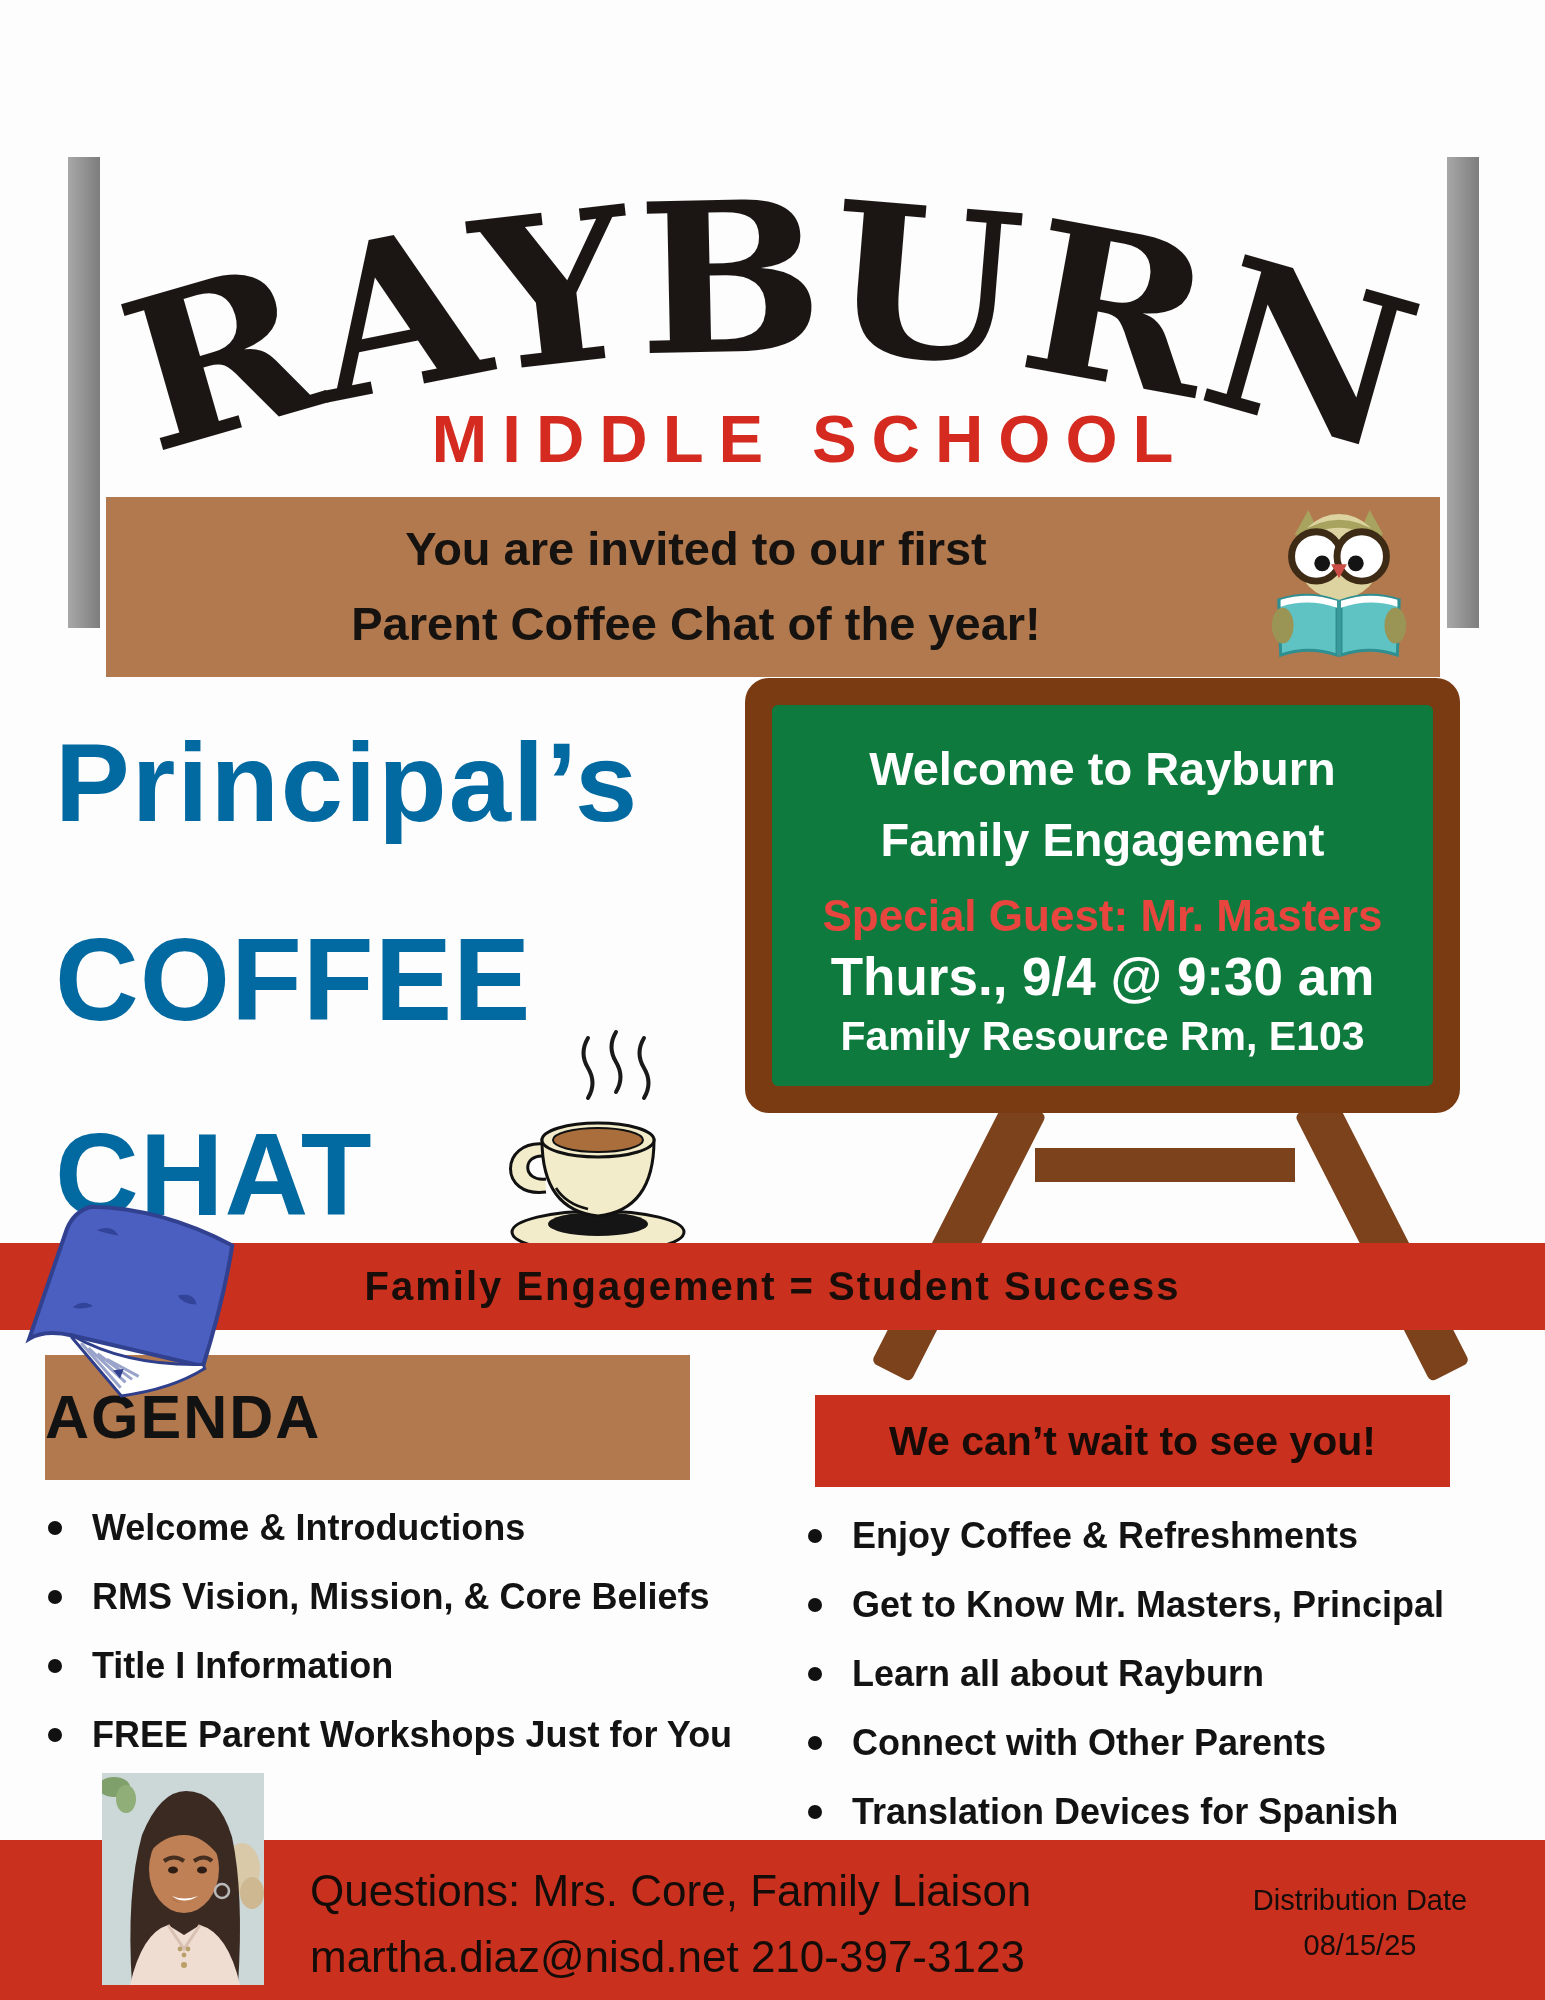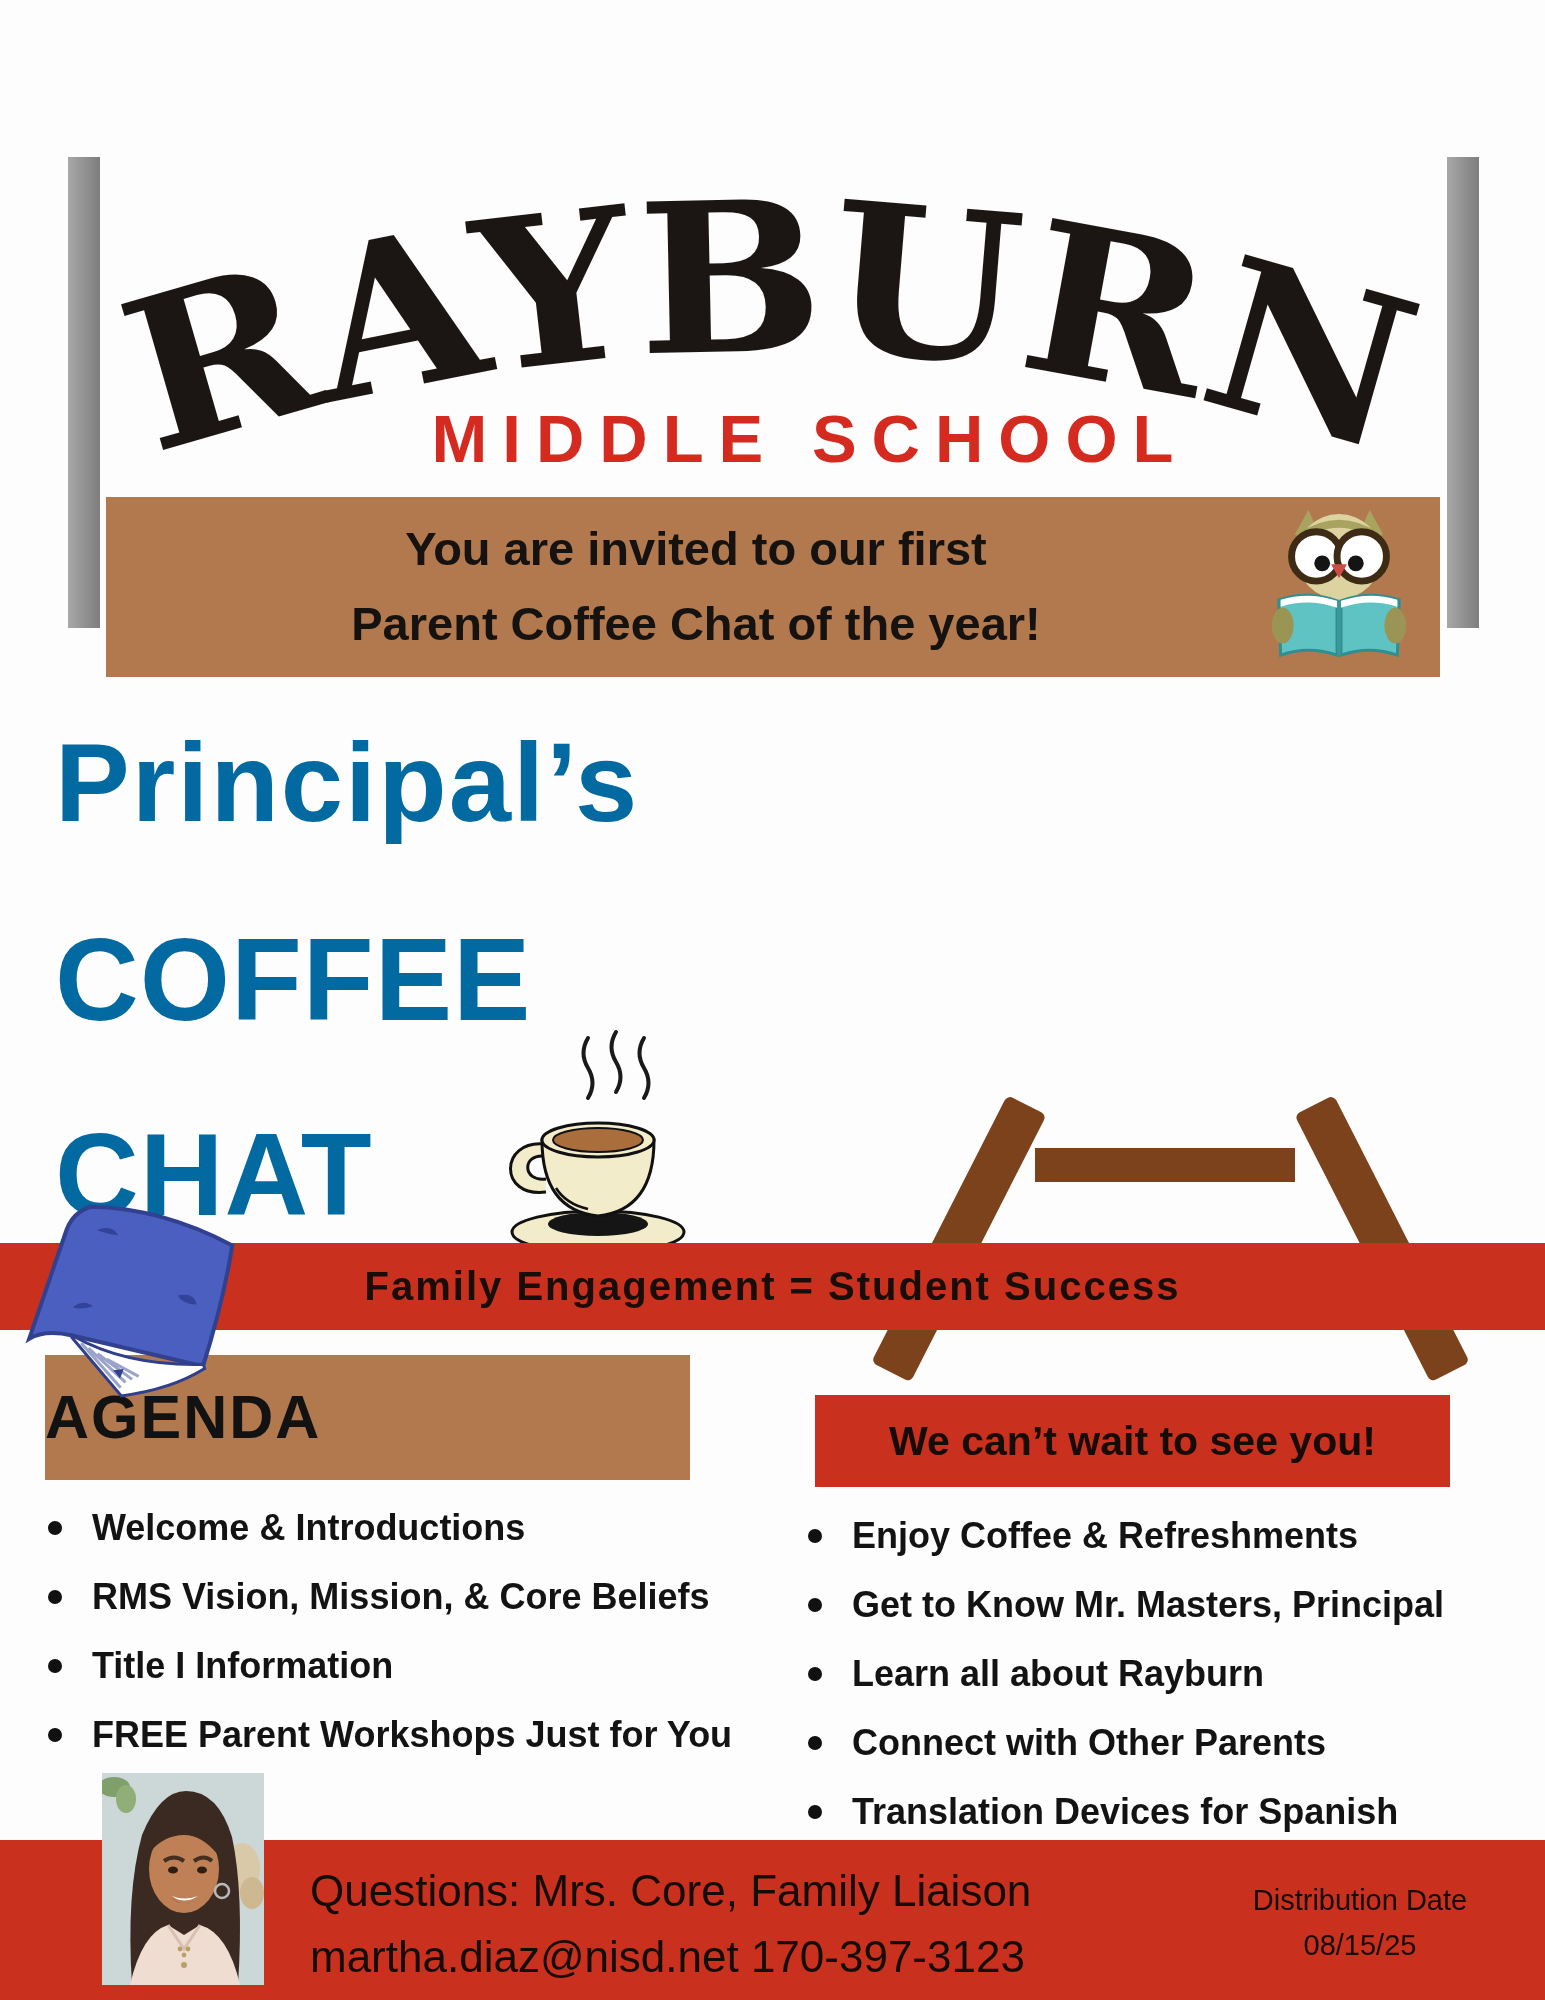--- a/index.html
+++ b/index.html
@@ -139,20 +139,29 @@
     <path d="M62 112 Q62 182 118 188 Q174 182 174 112 Z" fill="#f2ecca" stroke="#111" stroke-width="3"></path>
     <ellipse cx="118" cy="112" rx="56" ry="17" fill="#f2ecca" stroke="#111" stroke-width="3"></ellipse>
     <ellipse cx="118" cy="112" rx="45" ry="12" fill="#a96e3c" stroke="#111" stroke-width="2"></ellipse>
     <path d="M76 160 Q86 176 108 181" fill="none" stroke="#111" stroke-width="2.5"></path>
   </svg>
 
   <div class="abs leg left"></div>
   <div class="abs leg right"></div>
   <div class="abs crossbar"></div>
 
+  <div class="abs board">
+    <div class="board-inner">
+      <div class="board-l1">Welcome to Rayburn</div>
+      <div class="board-l2">Family Engagement</div>
+      <div class="board-guest">Special Guest: Mr. Masters</div>
+      <div class="board-dt">Thurs., 9/4 @ 9:30 am</div>
+      <div class="board-loc">Family Resource Rm, E103</div>
+    </div>
+  </div>
 
   <div class="abs motto">Family Engagement = Student Success</div>
 
   <svg class="abs blue-book" viewBox="0 0 252 212">
     <g transform="rotate(9 126 106)">
       <path d="M60 18 Q44 26 40 44 L20 158 Q34 146 62 148 L196 158 Q206 90 206 34 Q130 8 60 18 Z" fill="#4a5fc0" stroke="#31418f" stroke-width="4"></path>
       <path d="M62 150 L120 200 Q168 186 198 160 L196 156 Q120 170 62 148 Z" fill="#ffffff" stroke="#2f3f8c" stroke-width="3"></path>
       <path d="M72 154 L118 192 M80 158 L122 186 M90 162 L128 182 M100 166 L134 178" stroke="#9aa3c9" stroke-width="3" fill="none"></path>
       <path d="M108 176 l8 7 l2 -10 z" fill="#31418f"></path>
       <path d="M70 40 q14 -8 22 2 q-16 0 -22 -2 Z" fill="#32439a"></path>
@@ -199,21 +208,21 @@
     <path d="M28 212 Q40 160 66 152 L82 162 L98 152 Q126 160 138 212 Z" fill="#f0ddd2"></path>
     <path d="M66 152 L82 176 L98 152" fill="none" stroke="#d8c0b2" stroke-width="3"></path>
     <circle cx="82" cy="182" r="2.4" fill="#b9a06a"></circle>
       <circle cx="78" cy="176" r="2.4" fill="#b9a06a"></circle>
     <circle cx="86" cy="176" r="2.4" fill="#b9a06a"></circle>
       <circle cx="82" cy="192" r="3" fill="#b9a06a"></circle>
   </svg>
 
   <div class="abs contact">
     <div>Questions: Mrs. Core, Family Liaison</div>
-    <div>martha.diaz@nisd.net 170-397-3123</div>
+    <div>martha.diaz@nisd.net 210-397-3123</div>
   </div>
 
   <div class="abs distribution">
     <div>Distribution Date</div>
     <div>08/15/25</div>
   </div>
 
 </div>
 
 </body></html>

